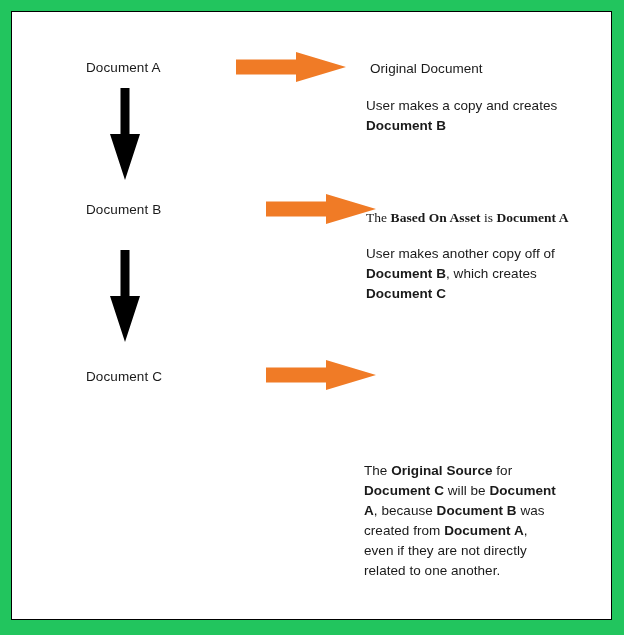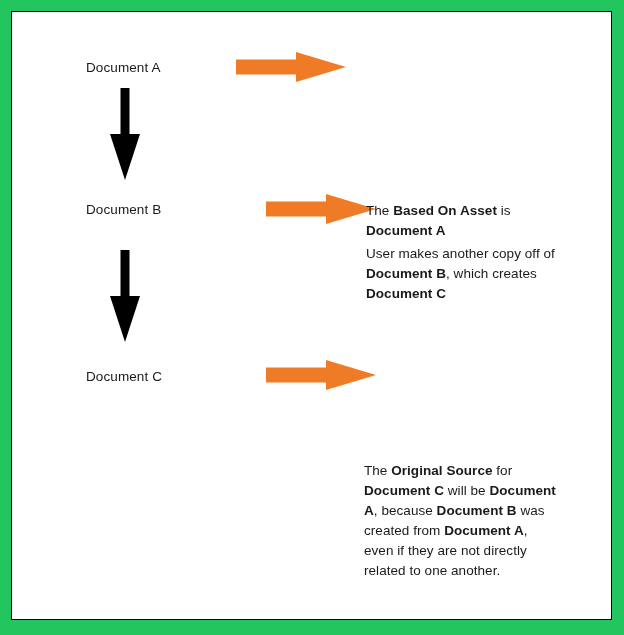--- a/index.html
+++ b/index.html
@@ -72,21 +72,21 @@
     position: absolute;
     font-size: 13.5px;
     line-height: 20px;
     color: #1a1a1a;
     letter-spacing: 0.05px;
   }
   .text-block b { font-weight: bold; }
 
   #text-original     { left: 370px; top: 59px;  width: 200px; }
   #text-copy-b       { left: 366px; top: 96px;  width: 200px; }
-  #text-based-on-a   { left: 366px; top: 201px; width: 205px; }
+  #text-based-on-a   { left: 366px; top: 208px; width: 205px; font-family: Liberation Serif, serif; }
   #text-copy-c       { left: 366px; top: 244px; width: 200px; }
   #text-based-on-c   { left: 366px; top: 366px; width: 192px; }
   #text-original-src { left: 364px; top: 461px; width: 195px; }
 </style>
 </head>
 <body>
 
 <div id="canvas">
 
   <div id="frame"></div>
@@ -120,21 +120,23 @@
       <path d="M 0 9.5 L 60 9.5 L 60 2 L 110 17 L 60 32 L 60 24.5 L 0 24.5 Z" fill="#F07B26"></path>
     </svg>
   </div>
 
   <div class="right-arrow" id="right-arrow-3">
     <svg width="110" height="34" viewBox="0 0 110 34" xmlns="http://www.w3.org/2000/svg">
       <path d="M 0 9.5 L 60 9.5 L 60 2 L 110 17 L 60 32 L 60 24.5 L 0 24.5 Z" fill="#F07B26"></path>
     </svg>
   </div>
 
+  <div class="text-block" id="text-original"><span>Original Document</span></div>
 
+  <div class="text-block" id="text-copy-b"><span>User makes a copy and creates </span><b>Document B</b></div>
 
   <div class="text-block" id="text-based-on-a"><span>The </span><b>Based On Asset</b><span> is </span><b>Document A</b></div>
 
   <div class="text-block" id="text-copy-c"><span>User makes another copy off of </span><b>Document B</b><span>, which creates </span><b>Document C</b></div>
 
 
   <div class="text-block" id="text-original-src"><span>The </span><b>Original Source</b><span> for </span><b>Document C</b><span> will be </span><b>Document A</b><span>, because </span><b>Document B</b><span> was created from </span><b>Document A</b><span>, even if they are not directly related to one another.</span></div>
 
 </div>
 

